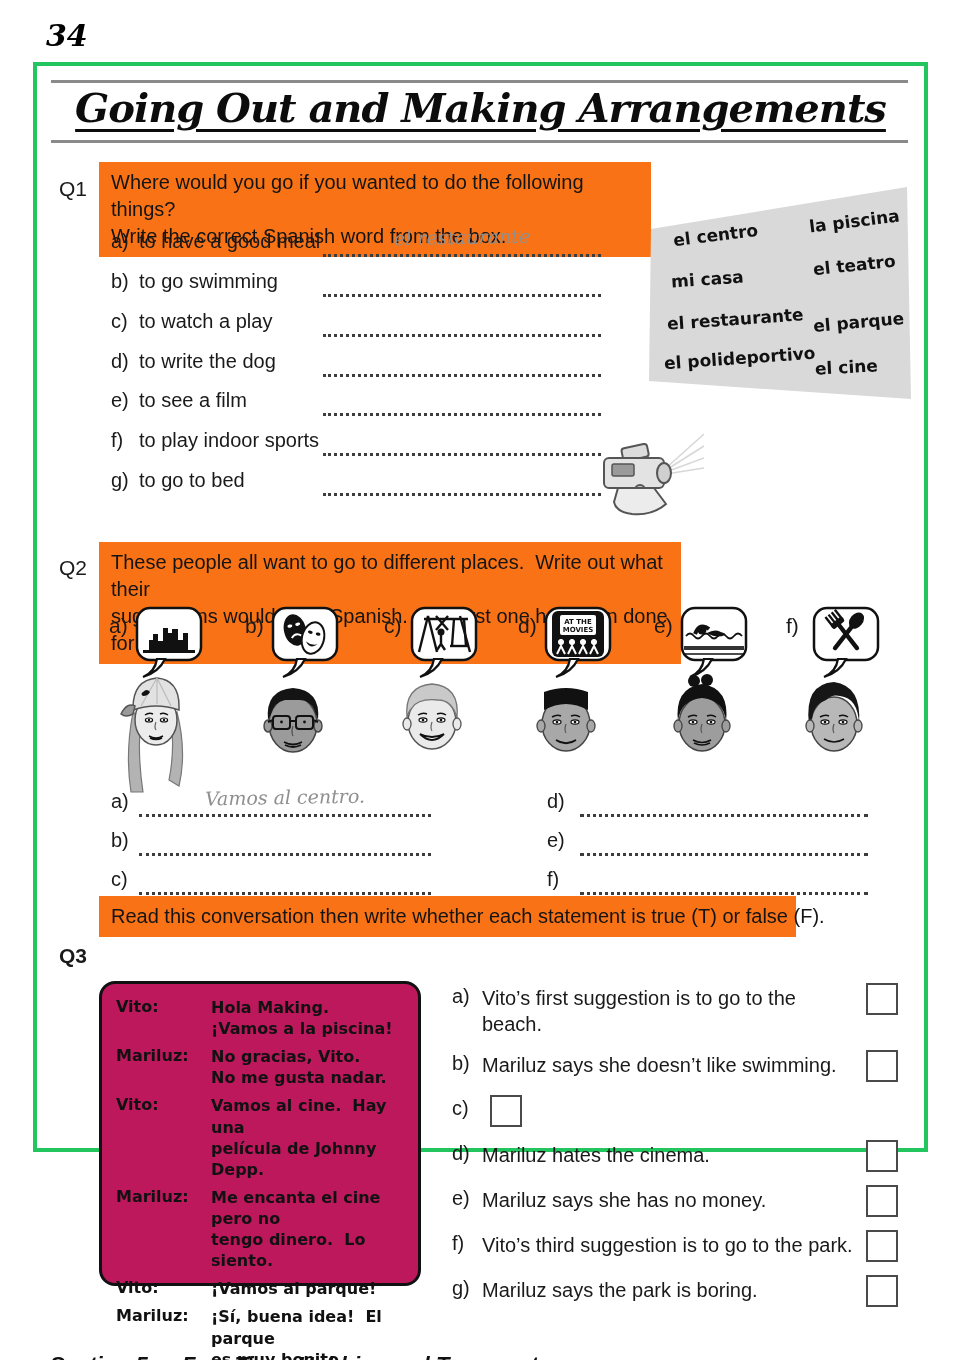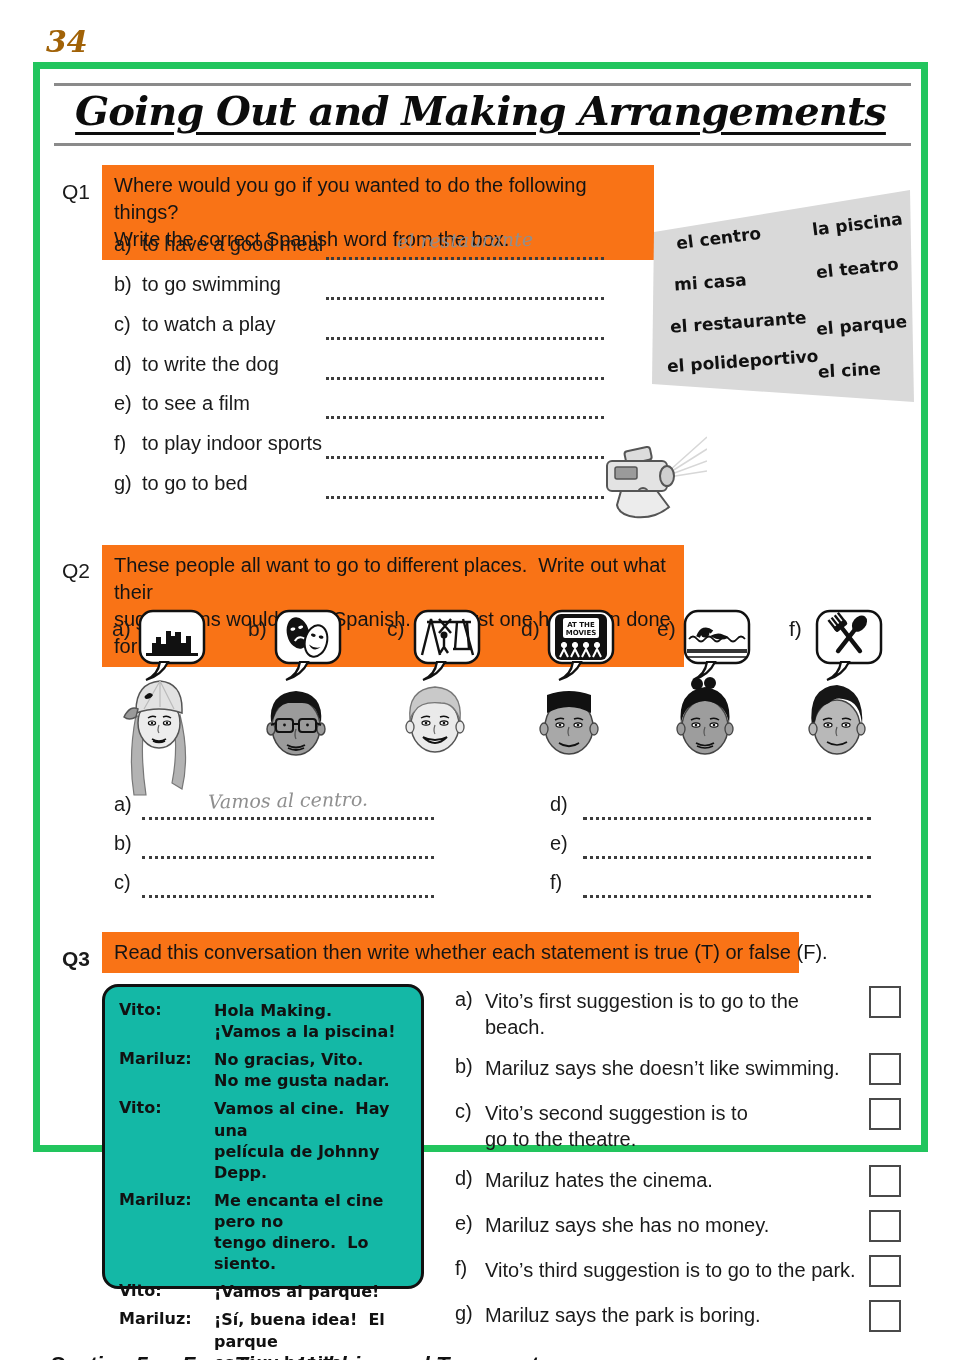--- a/index.html
+++ b/index.html
@@ -4,24 +4,24 @@
 <style>
   html,body{margin:0;padding:0;}
   body{
     width:961px;height:1360px;position:relative;background:#fff;
     font-family:"Liberation Sans",sans-serif;color:#1a1a1a;
     -webkit-font-smoothing:antialiased;
   }
   .abs{position:absolute;}
 
   
-  #page-number{left:46px;top:24px;font:italic bold 30px "DejaVu Serif",serif;color:#a16207;}
+  #page-number{left:46px;top:18px;font:italic bold 30px "DejaVu Serif",serif;color:#000000;}
   #sheet{
     left:33px;top:62px;width:895px;height:1090px;box-sizing:border-box;
-    border:7px solid #22c55e;background:#fff;
+    border:4px solid #22c55e;background:#fff;
   }
   .rule{left:14px;width:857px;height:3px;background:#8a8a8a;}
   #rule-top{top:14px;}
   #rule-bottom{top:74px;}
   #page-title{
     left:0;top:18px;width:100%;text-align:center;
     font:italic bold 40px "DejaVu Serif",serif;letter-spacing:-1px;color:#0c0c0c;
   }
   #page-title span{text-decoration:underline;text-decoration-thickness:3px;text-underline-offset:7px;}
   #footer{left:50px;top:1308px;font:italic bold 22px "Liberation Sans",sans-serif;color:#111;margin-top:44px;}
@@ -64,24 +64,24 @@
   .fig-letter{position:absolute;left:0;top:8px;font-size:21px;}
   .fig-bubble{position:absolute;left:26px;top:0;}
   .fig-head{position:absolute;left:10px;top:62px;}
   .q2-row{height:29px;}
   .q2-letter{position:absolute;left:0;top:2px;font-size:20px;}
   .q2-dots-l{left:28px;width:292px;}
   .q2-dots-r{left:33px;width:288px;}
 
   
   #q3-label{left:22px;top:878px;font-weight:bold;}
-  #q3-instr{left:62px;top:863px;width:697px;white-space:nowrap;}
+  #q3-instr{left:62px;top:830px;width:697px;white-space:nowrap;}
   #convo{
     left:62px;top:915px;width:322px;height:305px;box-sizing:border-box;
-    background:#14b8a6;border:3px solid #111;border-radius:16px;
+    background:#be185d;border:3px solid #111;border-radius:16px;
     padding:13px 10px 10px 14px;
   }
   .convo-row{display:flex;margin-bottom:7px;}
   .convo-speaker{width:95px;flex:none;font:bold 16px "DejaVu Sans",sans-serif;color:#111;}
   .convo-text{flex:1;font:bold 16px "DejaVu Sans",sans-serif;line-height:1.32;color:#111;white-space:pre-wrap;}
   #statements{left:415px;top:917px;width:446px;}
   .stmt-row{display:flex;align-items:flex-start;margin-bottom:13px;}
   .stmt-letter{width:30px;flex:none;font-size:20px;padding-top:2px;}
   .stmt-text{flex:1;font-size:20px;line-height:1.3;white-space:pre-wrap;padding-top:2px;}
   .tf-box{
@@ -433,22 +433,20 @@
       <span class="stmt-text">Vito’s first suggestion is to go to the beach.</span>
       <span class="tf-box"></span>
     </div>
     <div class="stmt-row">
       <span class="stmt-letter">b)</span>
       <span class="stmt-text">Mariluz says she doesn’t like swimming.</span>
       <span class="tf-box"></span>
     </div>
     <div class="stmt-row">
       <span class="stmt-letter">c)</span>
-      <span class="stmt-text">Vito’s second suggestion is to
-go to the theatre.</span>
       <span class="tf-box"></span>
     </div>
     <div class="stmt-row">
       <span class="stmt-letter">d)</span>
       <span class="stmt-text">Mariluz hates the cinema.</span>
       <span class="tf-box"></span>
     </div>
     <div class="stmt-row">
       <span class="stmt-letter">e)</span>
       <span class="stmt-text">Mariluz says she has no money.</span>

